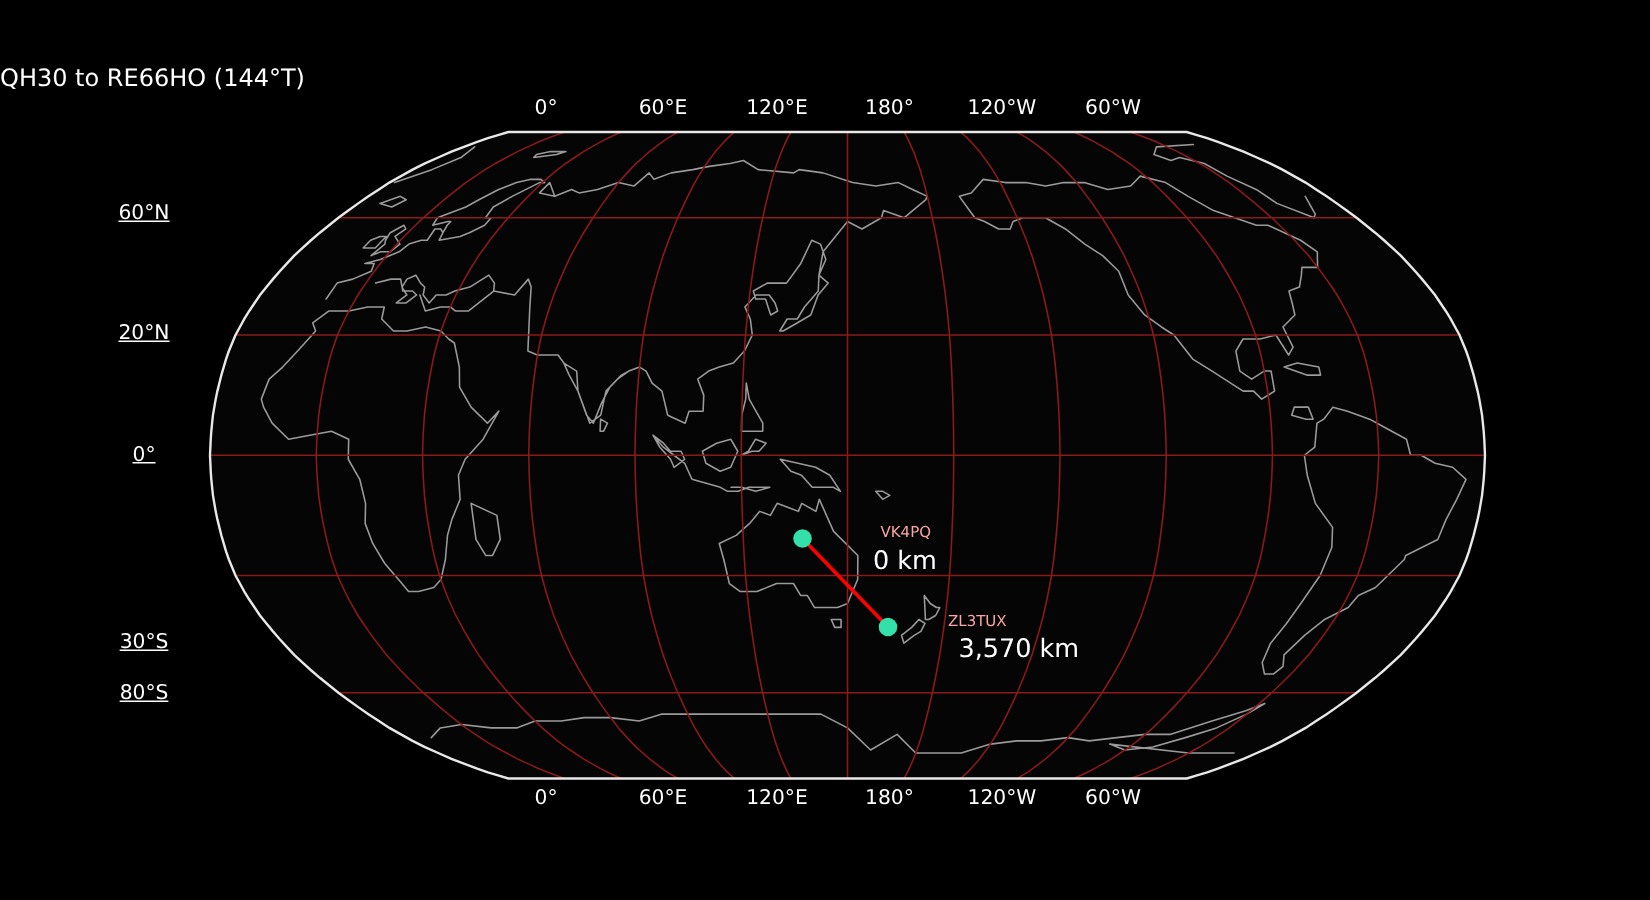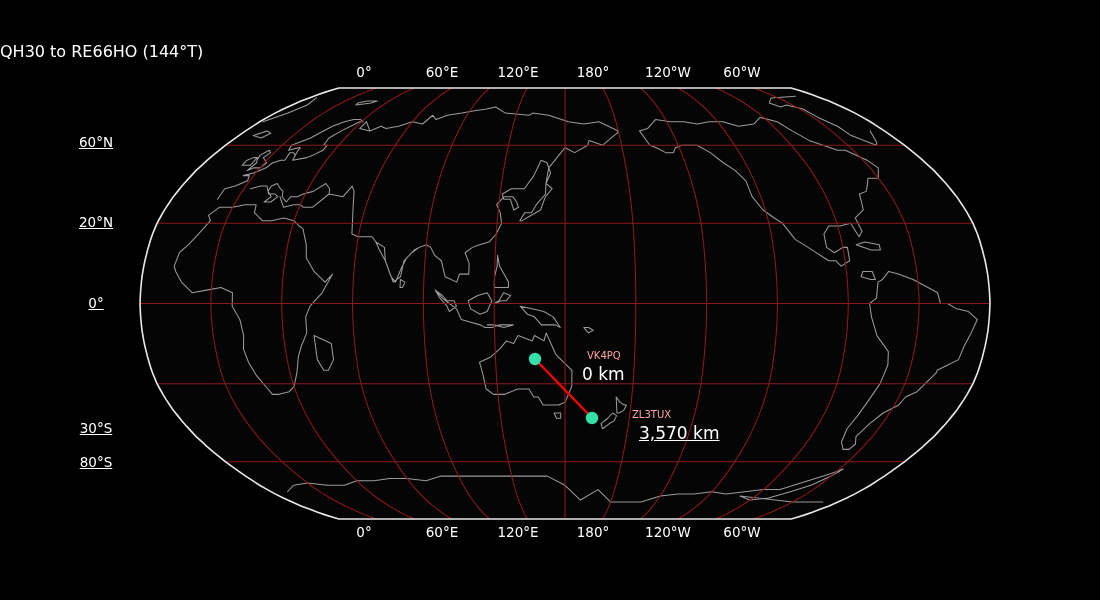--- a/index.html
+++ b/index.html
@@ -110,16 +110,16 @@
       <div class="lat-label" style="left: 60px; width: 72px; top: 142px;">60°N</div>
       <div class="lat-label" style="left: 60px; width: 72px; top: 222px;">20°N</div>
       <div class="lat-label" style="left: 60px; width: 72px; top: 303px;">0°</div>
       <div class="lat-label" style="left: 60px; width: 72px; top: 383px; margin-top: 45px;">30°S</div>
       <div class="lat-label" style="left: 60px; width: 72px; top: 462px;">80°S</div>
     </div>
   <div id="marker-labels-layer">
       <div class="marker-label" style="left: 539px; top: 350px;">VK4PQ</div>
       <div class="marker-sub" style="left: 539px; top: 364px;">0 km</div>
       <div class="marker-label" style="left: 584px; top: 409px;">ZL3TUX</div>
-      <div class="marker-sub" style="left: 596px; top: 423px; text-decoration: underline;">3,570 km</div>
+      <div class="marker-sub" style="left: 596px; top: 423px;">3,570 km</div>
     </div>
 
 </div>
 
 </body></html>

